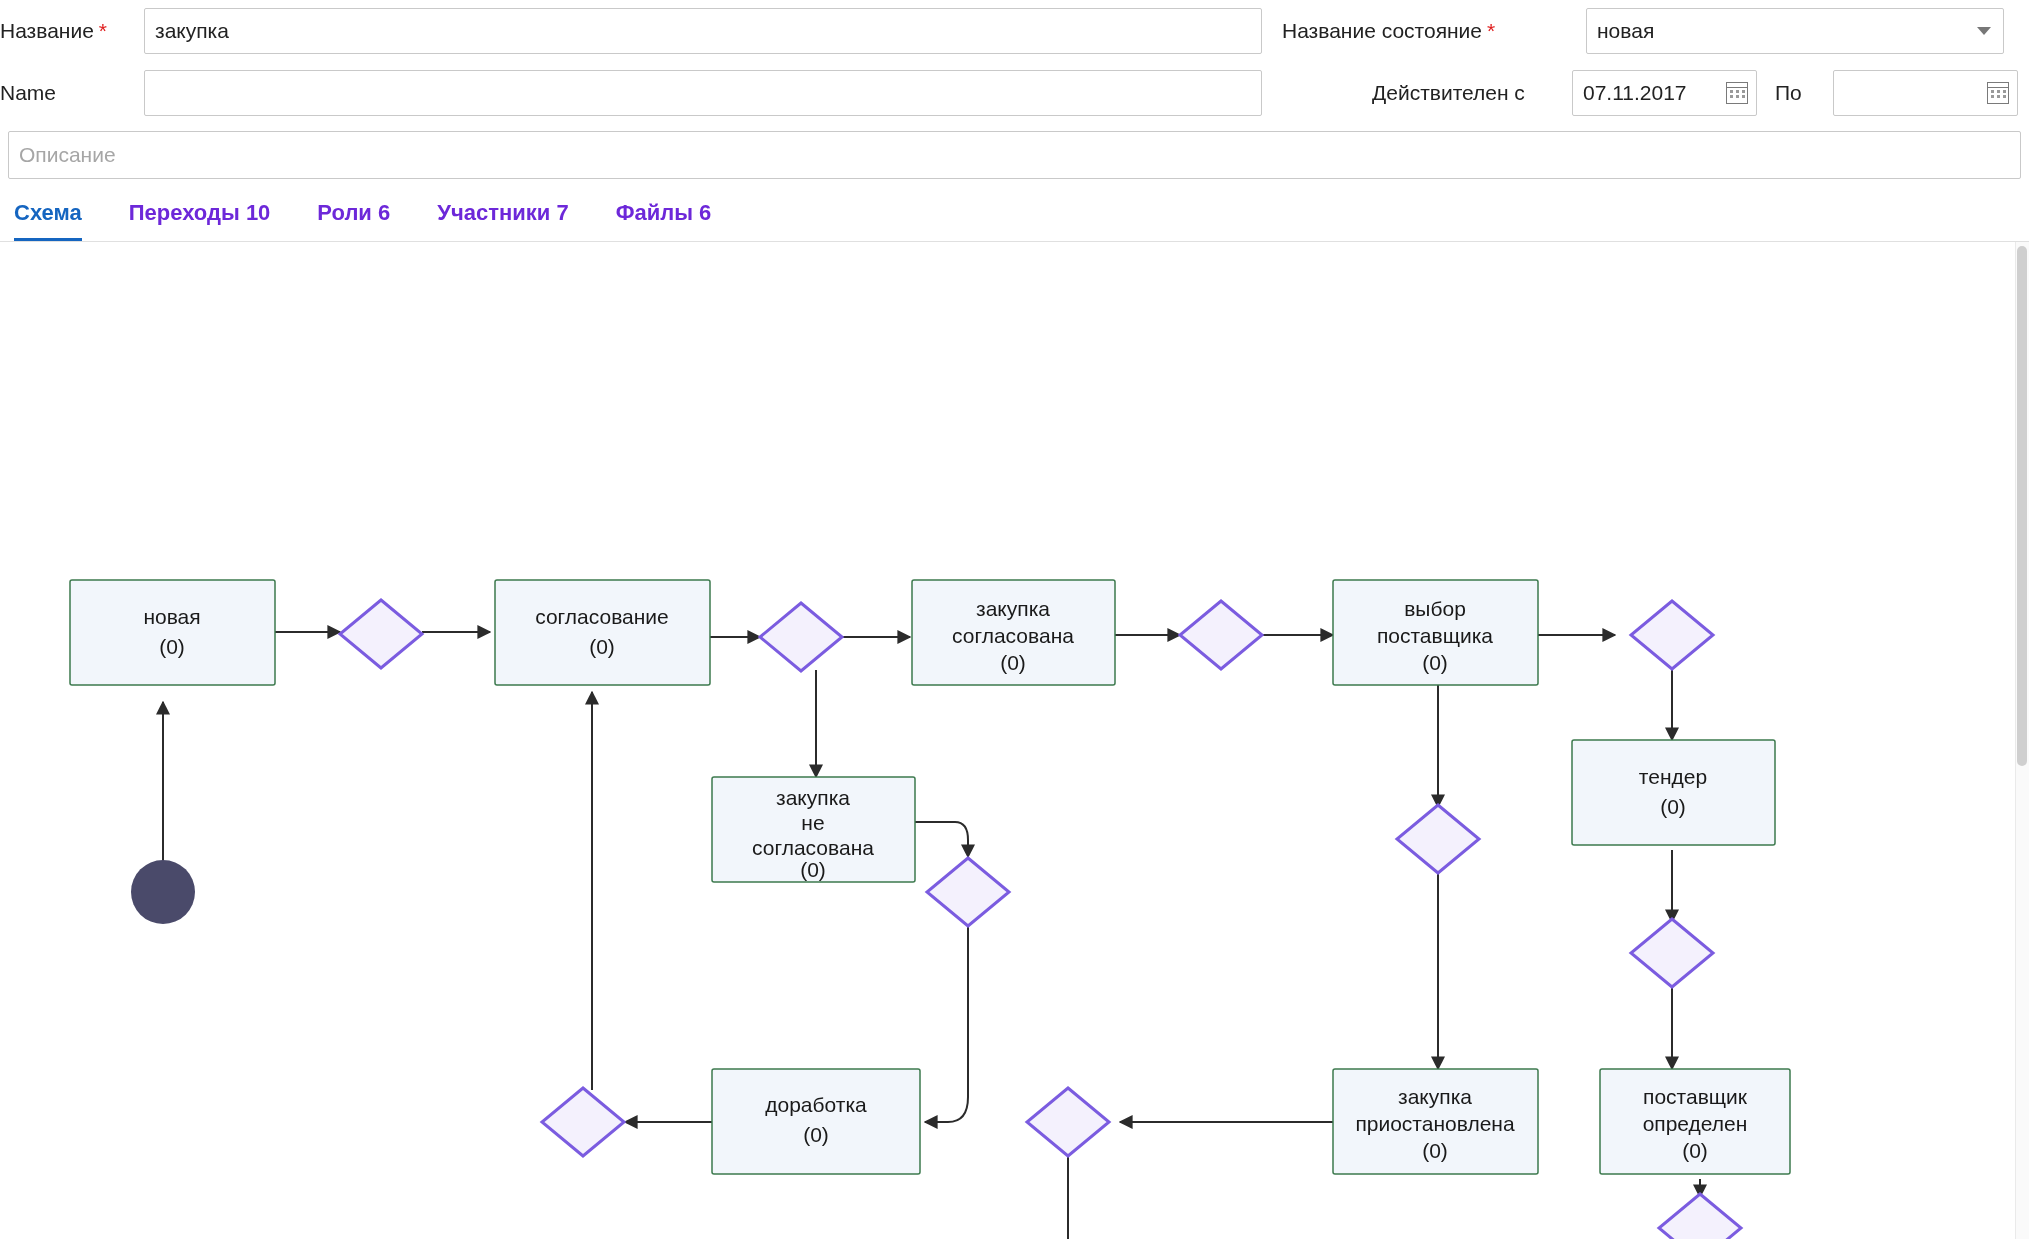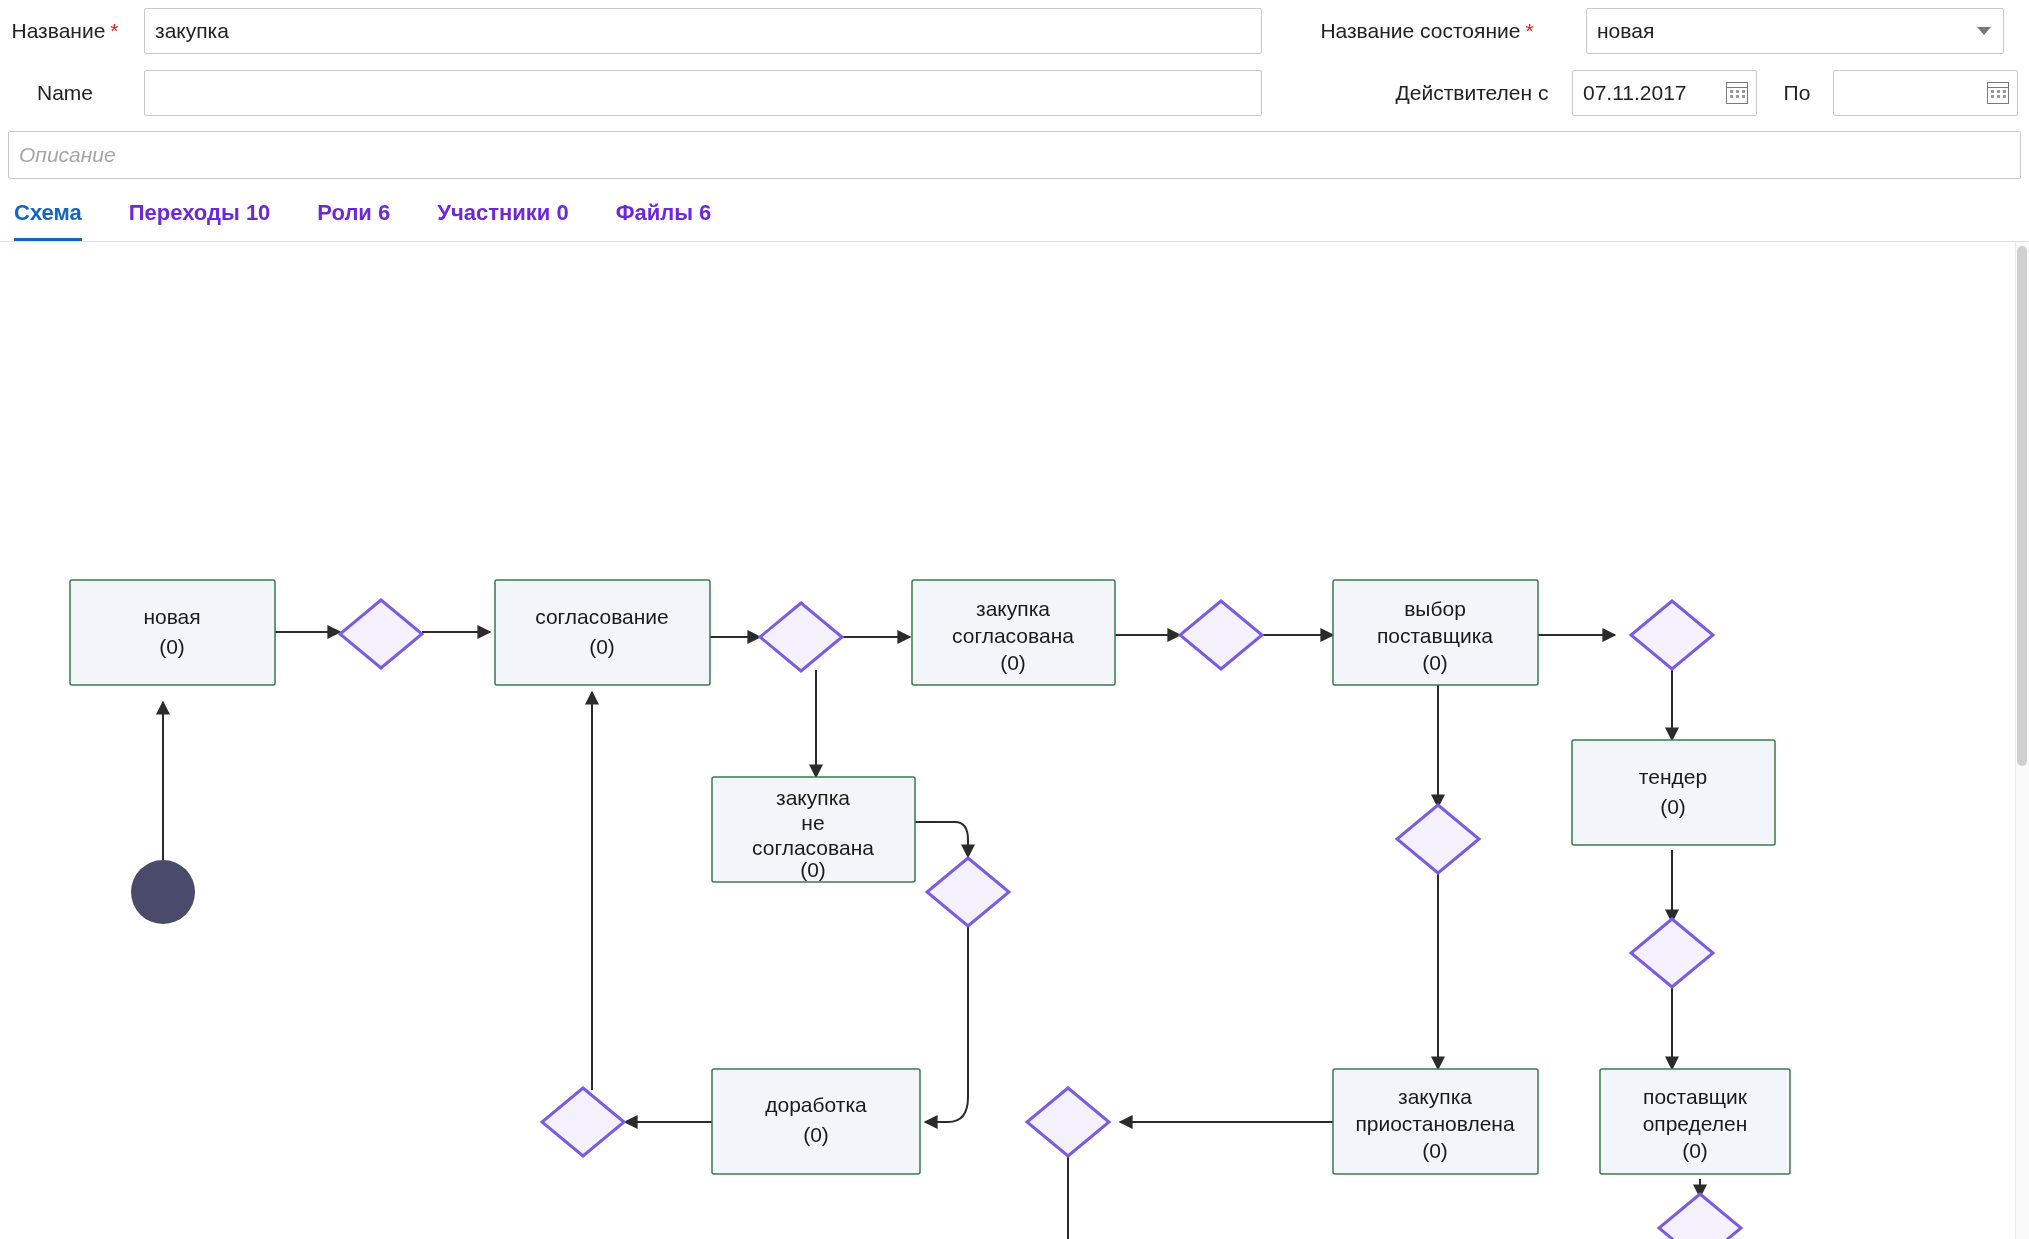--- a/index.html
+++ b/index.html
@@ -14,21 +14,21 @@
 
   
   .form-area { padding: 0; }
   .form-row {
     display: flex; align-items: center;
     height: 62px;
     width: 2029px;
   }
   .label {
     font-size: 21px; color: #222;
-    text-align: center;
+    text-align: left;
     white-space: nowrap;
   }
   .req { color: #e02020; margin-left: 5px; font-size: 21px; }
   .field {
     height: 46px;
     border: 1px solid #c9c9c9;
     border-radius: 2px;
     background: #fff;
     display: flex; align-items: center;
     padding: 0 10px;
@@ -65,21 +65,21 @@
       linear-gradient(#9a9a9a,#9a9a9a) 3px 7px / 3px 3px no-repeat,
       linear-gradient(#9a9a9a,#9a9a9a) 9px 7px / 3px 3px no-repeat,
       linear-gradient(#9a9a9a,#9a9a9a) 15px 7px / 3px 3px no-repeat,
       linear-gradient(#9a9a9a,#9a9a9a) 3px 12px / 3px 3px no-repeat,
       linear-gradient(#9a9a9a,#9a9a9a) 9px 12px / 3px 3px no-repeat,
       linear-gradient(#9a9a9a,#9a9a9a) 15px 12px / 3px 3px no-repeat,
       #fff;
   }
 
   .desc-row { width: 2029px; padding: 0 0 0 0; height: 62px; display: flex; align-items: center; }
-  .desc-field { width: 2013px; margin-left: 8px; height: 48px; font-style: italic; }
+  .desc-field { width: 2013px; margin-left: 8px; height: 48px; }
 
   
   .tabs {
     display: flex; align-items: flex-end;
     height: 56px;
     padding-left: 14px;
     border-bottom: 1px solid #e0e0e0;
     gap: 47px;
   }
   .tab {
@@ -188,21 +188,21 @@
       <div class="field desc-field placeholder">
         <span>Описание</span>
       </div>
     </div>
   </div>
 
   <div class="tabs">
     <div class="tab active">Схема</div>
     <div class="tab">Переходы 10</div>
     <div class="tab">Роли 6</div>
-    <div class="tab">Участники 0</div>
+    <div class="tab">Участники 7</div>
     <div class="tab">Файлы 6</div>
   </div>
 
   <div class="canvas-wrap">
     <svg class="diagram" width="2015" height="1000" viewBox="0 0 2015 1000">
 
       <defs>
         <marker id="arrow" viewBox="0 0 10 10" refX="9" refY="5" markerWidth="7" markerHeight="7" orient="auto-start-reverse">
           <path d="M 0 0 L 10 5 L 0 10 z" fill="#2b2b2b"></path>
         </marker>

